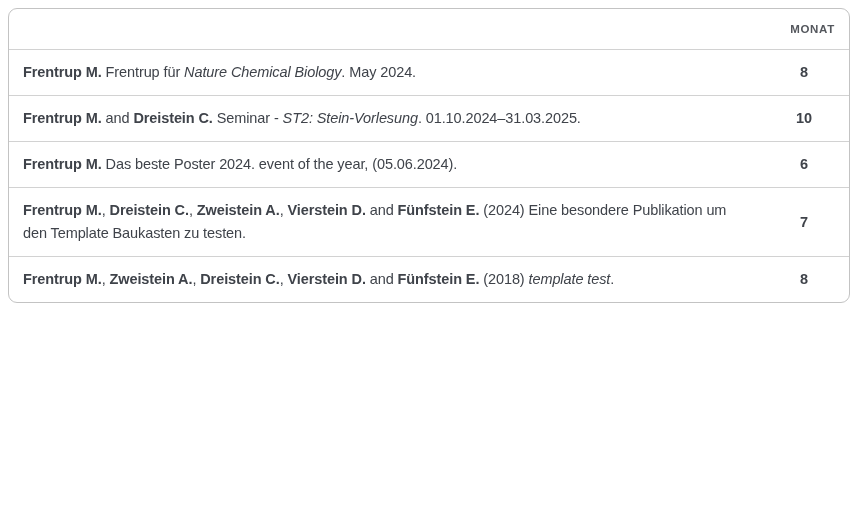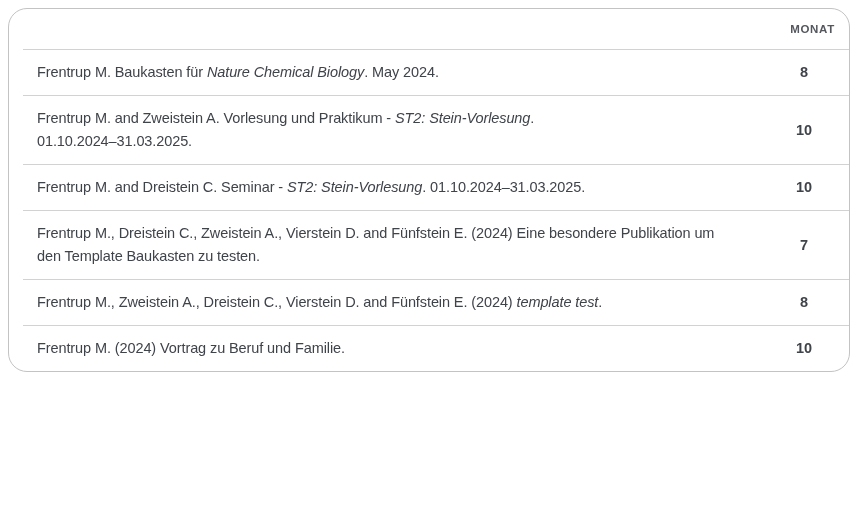--- a/index.html
+++ b/index.html
@@ -14,24 +14,23 @@
   body{
     width:858px;height:526px;
     font-family:"Liberation Sans", sans-serif;
     color:var(--text-color);
     -webkit-font-smoothing:antialiased;
   }
   .table-wrap{
     margin:8px;
     width:842px;
     border:1px solid var(--border-outer);
-    border-radius:19px;
+    border-radius:9px;
     background:var(--bg);
     overflow:hidden;
-    padding-left:14px;
   }
   table.pub-table{
     width:100%;
     border-collapse:separate;
     border-spacing:0;
     font-size:14.5px;
     line-height:23px;
     letter-spacing:-0.1px;
   }
   table.pub-table th{
@@ -53,54 +52,50 @@
     padding:11px 20px 11px 14px;
   }
   table.pub-table tr:last-child td{border-bottom:none;}
   table.pub-table td.month{
     width:90px;
     text-align:center;
     font-weight:700;
     padding:11px 0;
     white-space:nowrap;
   }
-  table.pub-table strong{font-weight:400;color:var(--text-color);}
+  table.pub-table strong{font-weight:700;color:var(--text-color);}
   table.pub-table em{margin-top:12px;}
 </style>
 </head>
 <body>
 
 <div class="table-wrap">
   <table class="pub-table">
     <thead>
       <tr>
         <th class="entry-col"></th>
         <th class="month-col">MONAT</th>
       </tr>
     </thead>
     <tbody>
         <tr>
-          <td class="entry"><strong>Frentrup M.</strong><span> Baukasten für </span><em>Nature Chemical Biology</em><span>. May 2024.</span></td>
+          <td class="entry"><strong>Frentrup M.</strong><span> Frentrup für </span><em>Nature Chemical Biology</em><span>. May 2024.</span></td>
           <td class="month">8</td>
-        </tr>
-        <tr>
-          <td class="entry"><strong>Frentrup M.</strong><span> and </span><strong>Zweistein A.</strong><span> Vorlesung und Praktikum - </span><em>ST2: Stein-Vorlesung</em><span>.</span><br><span>01.10.2024–31.03.2025.</span></td>
-          <td class="month">10</td>
         </tr>
         <tr>
           <td class="entry"><strong>Frentrup M.</strong><span> and </span><strong>Dreistein C.</strong><span> Seminar - </span><em>ST2: Stein-Vorlesung</em><span>. 01.10.2024–31.03.2025.</span></td>
           <td class="month">10</td>
         </tr>
         <tr>
+          <td class="entry"><strong>Frentrup M.</strong><span> Das beste Poster 2024. event of the year, (05.06.2024).</span></td>
+          <td class="month">6</td>
+        </tr>
+        <tr>
           <td class="entry"><strong>Frentrup M.</strong><span>, </span><strong>Dreistein C.</strong><span>, </span><strong>Zweistein A.</strong><span>, </span><strong>Vierstein D.</strong><span> and </span><strong>Fünfstein E.</strong><span> (2024) Eine besondere Publikation um den Template Baukasten zu testen.</span></td>
           <td class="month">7</td>
         </tr>
         <tr>
-          <td class="entry"><strong>Frentrup M.</strong><span>, </span><strong>Zweistein A.</strong><span>, </span><strong>Dreistein C.</strong><span>, </span><strong>Vierstein D.</strong><span> and </span><strong>Fünfstein E.</strong><span> (2024) </span><em>template test</em><span>.</span></td>
+          <td class="entry"><strong>Frentrup M.</strong><span>, </span><strong>Zweistein A.</strong><span>, </span><strong>Dreistein C.</strong><span>, </span><strong>Vierstein D.</strong><span> and </span><strong>Fünfstein E.</strong><span> (2018) </span><em>template test</em><span>.</span></td>
           <td class="month">8</td>
-        </tr>
-        <tr>
-          <td class="entry"><strong>Frentrup M.</strong><span> (2024) Vortrag zu Beruf und Familie.</span></td>
-          <td class="month">10</td>
         </tr>
       </tbody>
   </table>
 </div>
 
 </body></html>

